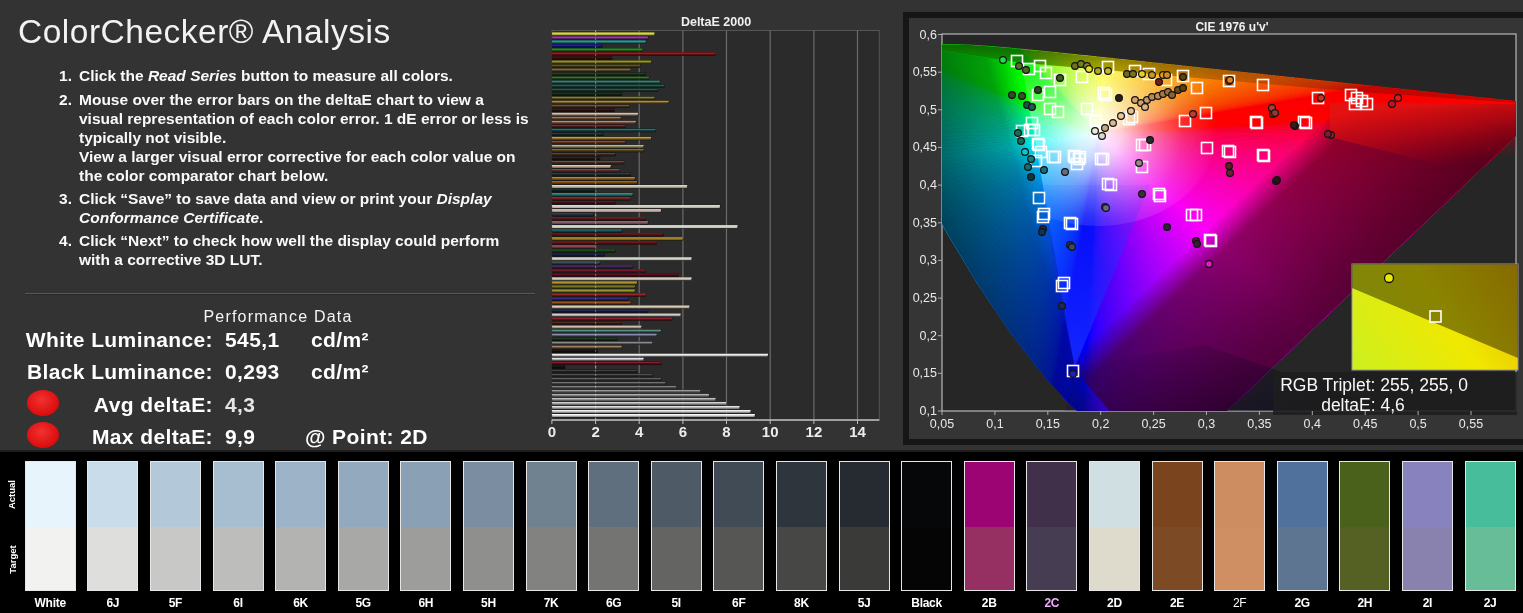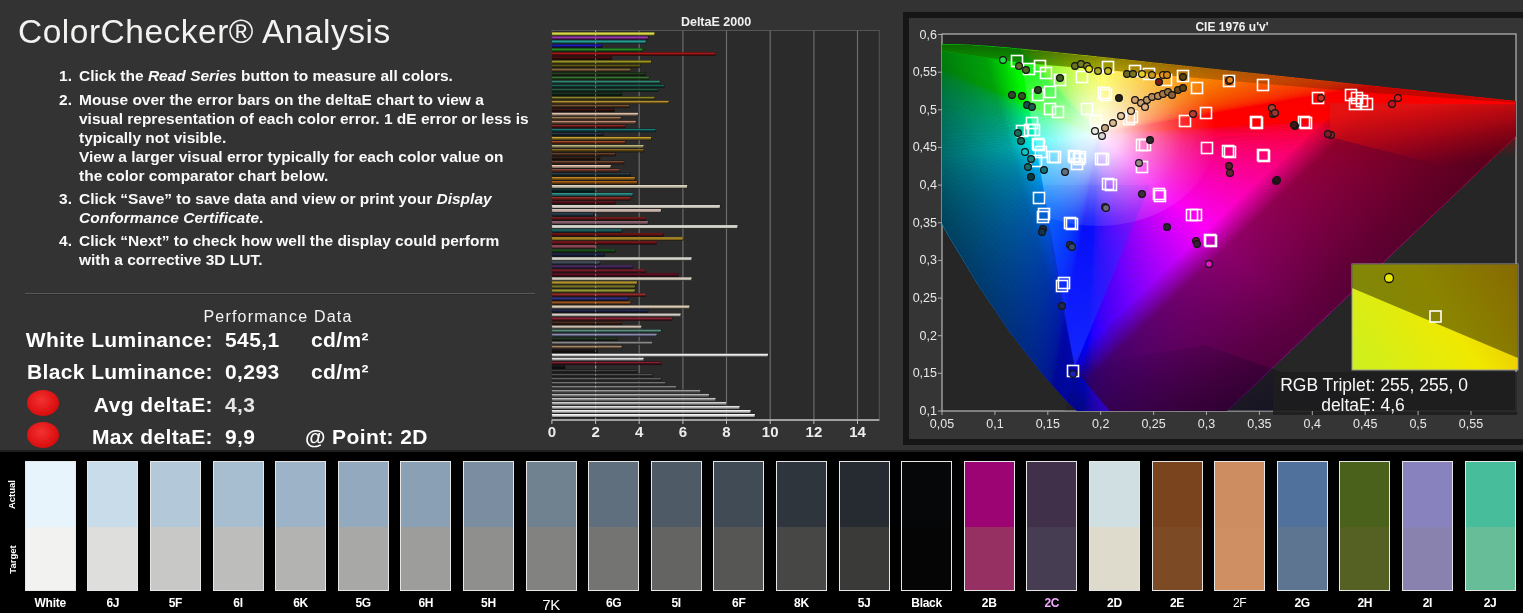--- a/index.html
+++ b/index.html
@@ -3,21 +3,21 @@
 *{margin:0;padding:0} body{font-family:"Liberation Sans",sans-serif;}
 </style></head><body>
 <div style="position:relative;width:1523px;height:613px;background:#333333;overflow:hidden">
 <div style="position:absolute;left:18px;top:13px;font-size:33.5px;color:#f2f2f0;letter-spacing:0.5px">ColorChecker® Analysis</div>
 <div style="position:absolute;left:50px;top:67px;width:22px;text-align:right;font-size:15.5px;font-weight:bold;color:#fafafa">1.</div>
 <div style="position:absolute;left:79px;top:67px;font-size:15.5px;font-weight:bold;color:#fafafa;white-space:nowrap">Click the <i>Read Series</i> button to measure all colors.</div>
 <div style="position:absolute;left:50px;top:91px;width:22px;text-align:right;font-size:15.5px;font-weight:bold;color:#fafafa">2.</div>
 <div style="position:absolute;left:79px;top:91px;font-size:15.5px;font-weight:bold;color:#fafafa;white-space:nowrap">Mouse over the error bars on the deltaE chart to view a</div>
 <div style="position:absolute;left:79px;top:110px;font-size:15.5px;font-weight:bold;color:#fafafa;white-space:nowrap">visual representation of each color error. 1 dE error or less is</div>
 <div style="position:absolute;left:79px;top:129px;font-size:15.5px;font-weight:bold;color:#fafafa;white-space:nowrap">typically not visible.</div>
-<div style="position:absolute;left:79px;top:148px;font-size:15.5px;font-weight:bold;color:#fafafa;white-space:nowrap">View a larger visual error typically for each color value on</div>
+<div style="position:absolute;left:79px;top:148px;font-size:15.5px;font-weight:bold;color:#fafafa;white-space:nowrap">View a larger visual error corrective for each color value on</div>
 <div style="position:absolute;left:79px;top:167px;font-size:15.5px;font-weight:bold;color:#fafafa;white-space:nowrap">the color comparator chart below.</div>
 <div style="position:absolute;left:50px;top:190px;width:22px;text-align:right;font-size:15.5px;font-weight:bold;color:#fafafa">3.</div>
 <div style="position:absolute;left:79px;top:190px;font-size:15.5px;font-weight:bold;color:#fafafa;white-space:nowrap">Click “Save” to save data and view or print your <i>Display</i></div>
 <div style="position:absolute;left:79px;top:209px;font-size:15.5px;font-weight:bold;color:#fafafa;white-space:nowrap"><i>Conformance Certificate</i>.</div>
 <div style="position:absolute;left:50px;top:232px;width:22px;text-align:right;font-size:15.5px;font-weight:bold;color:#fafafa">4.</div>
 <div style="position:absolute;left:79px;top:232px;font-size:15.5px;font-weight:bold;color:#fafafa;white-space:nowrap">Click “Next” to check how well the display could perform</div>
 <div style="position:absolute;left:79px;top:251px;font-size:15.5px;font-weight:bold;color:#fafafa;white-space:nowrap">with a corrective 3D LUT.</div>
 <div style="position:absolute;left:25px;top:293px;width:510px;height:1px;background:#585858"></div>
 <div style="position:absolute;left:25px;top:294px;width:510px;height:1px;background:#2a2a2a"></div>
 <div style="position:absolute;left:0;top:308px;width:556px;text-align:center;font-size:16px;letter-spacing:1.2px;color:#f5f5f5">Performance Data</div>
@@ -1143,21 +1143,21 @@
 <div style="position:absolute;left:390.3px;top:596px;width:71px;text-align:center;font-size:12px;letter-spacing:-0.3px;font-weight:bold;color:#fff">6H</div>
 <div style="position:absolute;left:462.9px;top:461px;width:51px;height:130px;border:1px solid #e6e6e6;box-sizing:border-box">
       <div style="width:100%;height:65px;background:#7b8da0"></div>
       <div style="width:100%;height:63px;background:#8f8f8d"></div>
     </div>
 <div style="position:absolute;left:452.9px;top:596px;width:71px;text-align:center;font-size:12px;letter-spacing:-0.3px;font-weight:bold;color:#fff">5H</div>
 <div style="position:absolute;left:525.5px;top:461px;width:51px;height:130px;border:1px solid #e6e6e6;box-sizing:border-box">
       <div style="width:100%;height:65px;background:#70828f"></div>
       <div style="width:100%;height:63px;background:#828280"></div>
     </div>
-<div style="position:absolute;left:515.5px;top:596px;width:71px;text-align:center;font-size:15px;letter-spacing:-0.3px;font-weight:normal;color:#fff">7K</div>
+<div style="position:absolute;left:515.5px;top:596px;width:71px;text-align:center;font-size:12px;letter-spacing:-0.3px;font-weight:bold;color:#fff">7K</div>
 <div style="position:absolute;left:588.1px;top:461px;width:51px;height:130px;border:1px solid #e6e6e6;box-sizing:border-box">
       <div style="width:100%;height:65px;background:#5f6f7d"></div>
       <div style="width:100%;height:63px;background:#747472"></div>
     </div>
 <div style="position:absolute;left:578.1px;top:596px;width:71px;text-align:center;font-size:12px;letter-spacing:-0.3px;font-weight:bold;color:#fff">6G</div>
 <div style="position:absolute;left:650.7px;top:461px;width:51px;height:130px;border:1px solid #e6e6e6;box-sizing:border-box">
       <div style="width:100%;height:65px;background:#4e5a66"></div>
       <div style="width:100%;height:63px;background:#646462"></div>
     </div>
 <div style="position:absolute;left:640.7px;top:596px;width:71px;text-align:center;font-size:12px;letter-spacing:-0.3px;font-weight:bold;color:#fff">5I</div>

